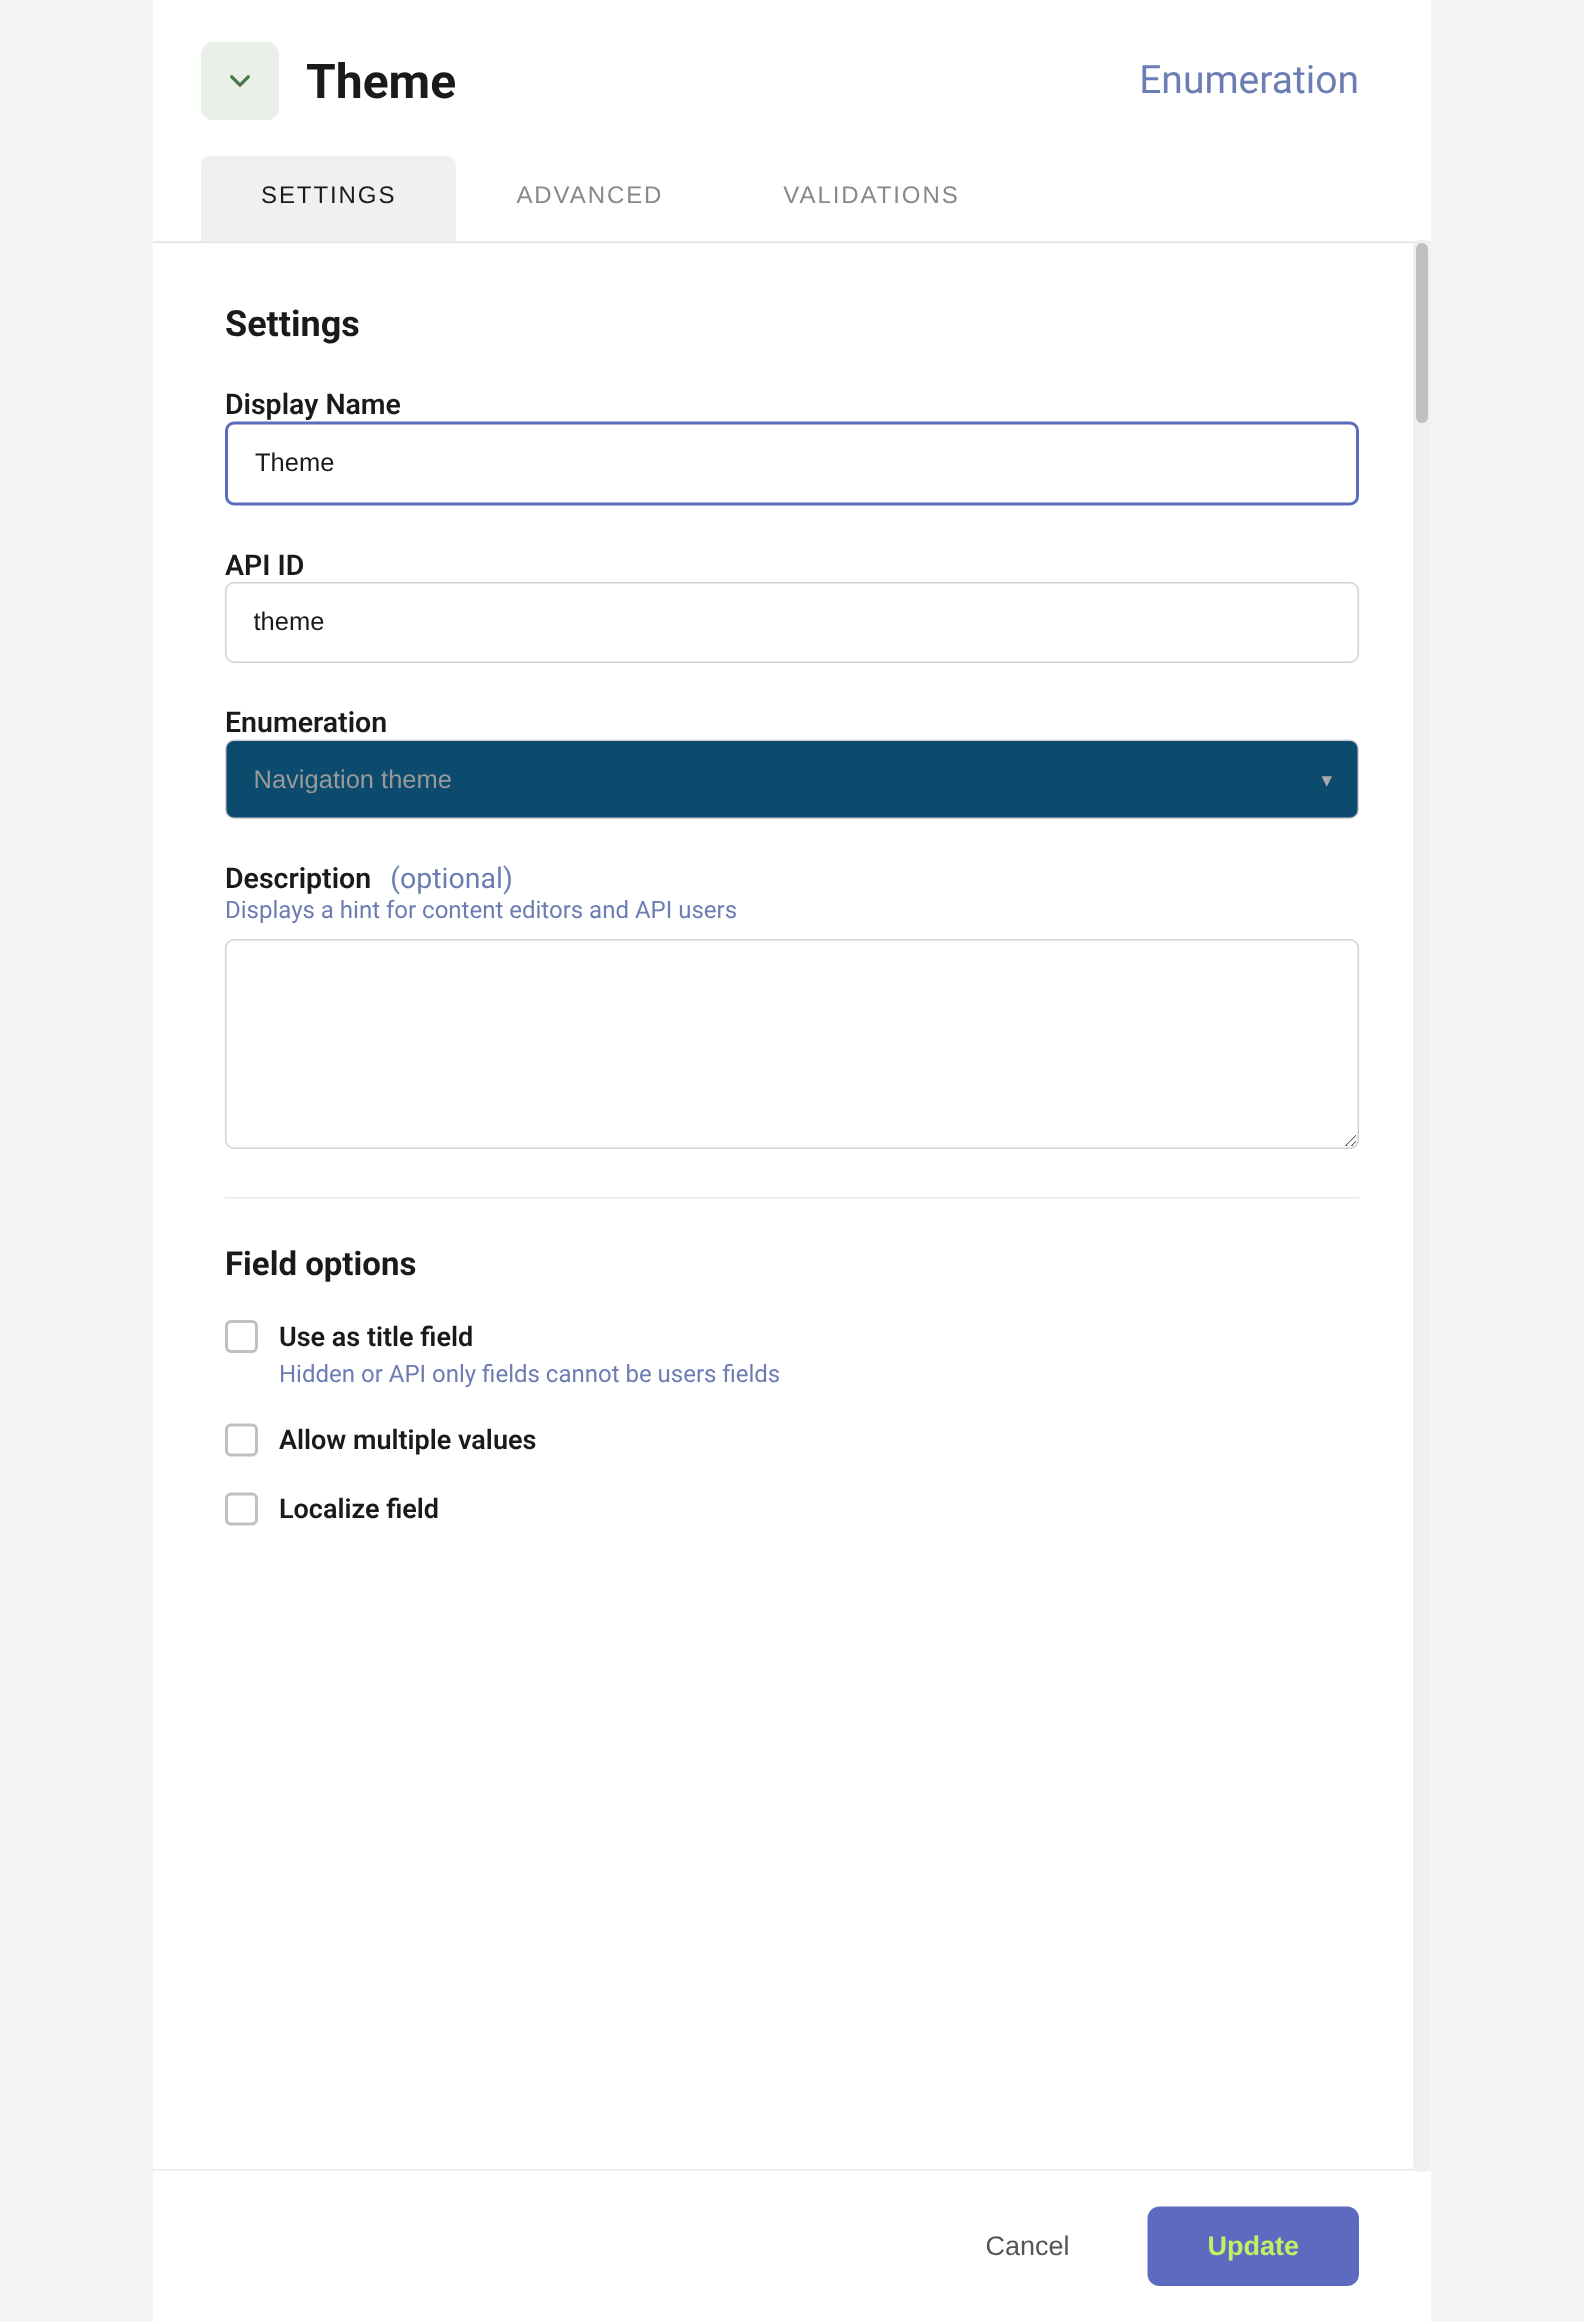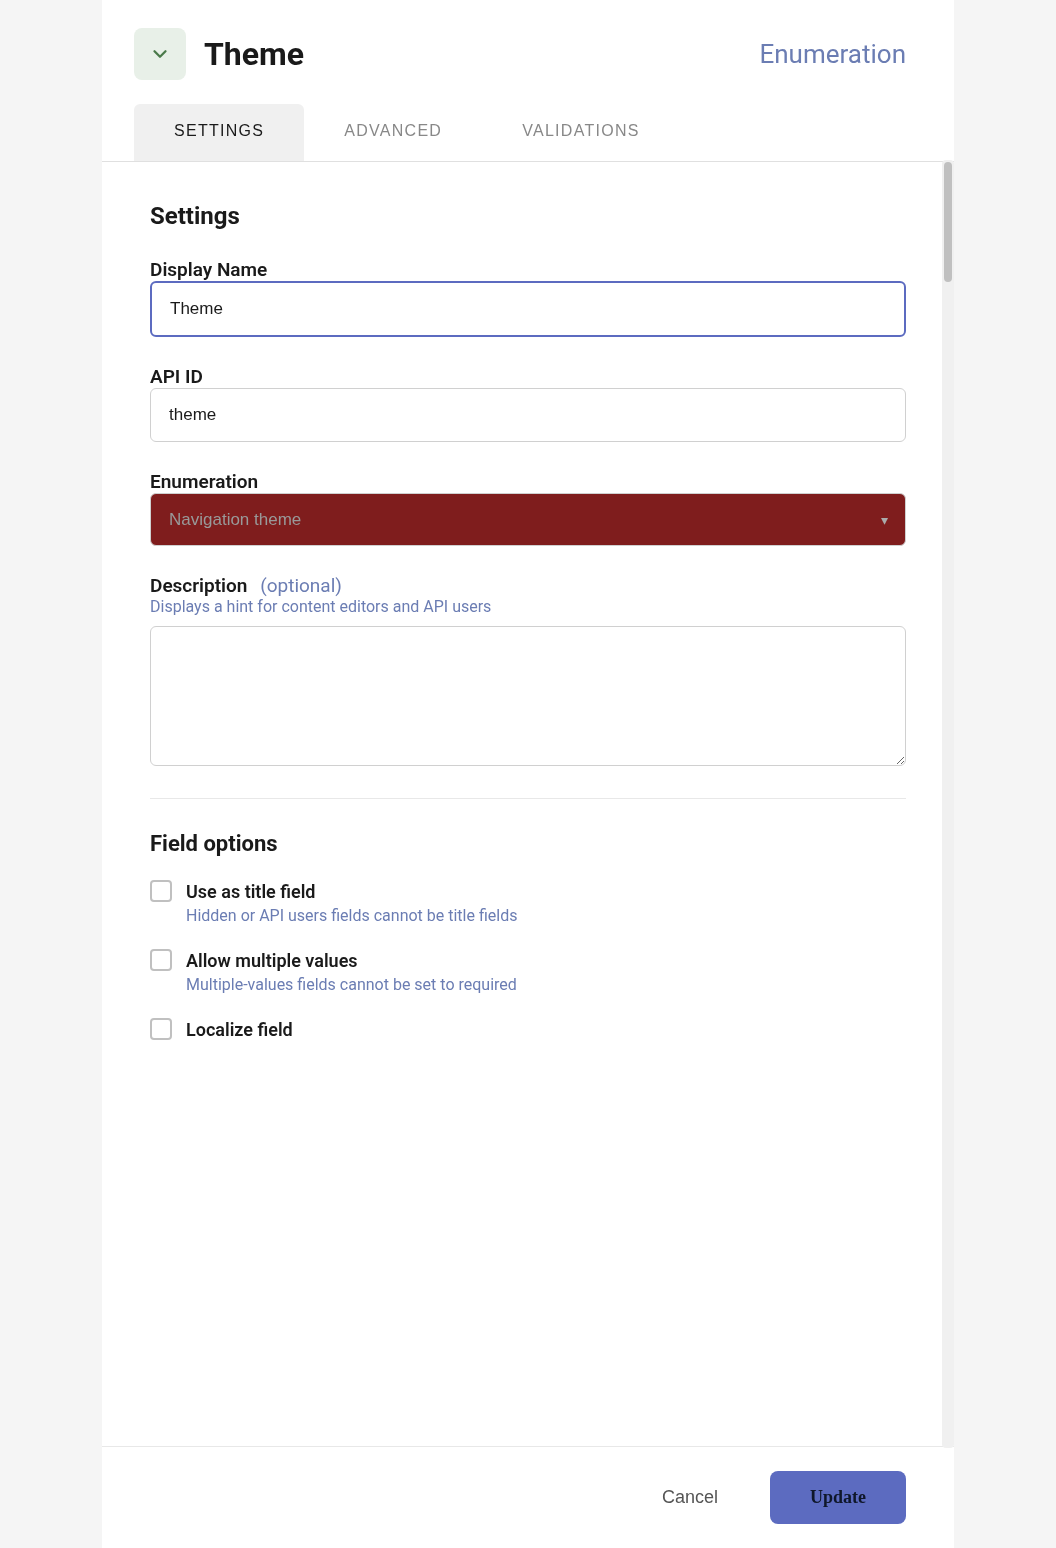--- a/index.html
+++ b/index.html
@@ -173,21 +173,21 @@
     }
 
     .select-input {
       width: 100%;
       padding: 16px 18px;
       font-size: 17px;
       border: 1.5px solid #d0d0d0;
       border-radius: 6px;
       outline: none;
       color: #999;
-      background: #7f1d1d;
+      background: #0c4a6e;
       appearance: none;
       cursor: pointer;
     }
 
     .select-arrow {
       position: absolute;
       right: 18px;
       top: 50%;
       transform: translateY(-50%);
       pointer-events: none;
@@ -284,26 +284,25 @@
       background: none;
       border: none;
       cursor: pointer;
       border-radius: 6px;
     }
 
     .btn-update {
       padding: 16px 40px;
       font-size: 18px;
       font-weight: 600;
-      color: #0f172a;
+      color: #bef264;
       background: #5c6bc0;
       border: none;
       border-radius: 8px;
       cursor: pointer;
-      font-family: Liberation Serif, serif;
     }
 
     
     .localize-partial {
       display: flex;
       align-items: center;
       gap: 14px;
       padding-bottom: 8px;
     }
 
@@ -373,29 +372,28 @@
 
     <h3 class="field-options-title">Field options</h3>
 
     <div class="checkbox-group">
 
       <div class="checkbox-item">
         <div class="checkbox-row">
           <div class="checkbox"></div>
           <span class="checkbox-label">Use as title field</span>
         </div>
-        <p class="checkbox-desc">Hidden or API users fields cannot be title fields</p>
+        <p class="checkbox-desc">Hidden or API only fields cannot be users fields</p>
       </div>
 
       <div class="checkbox-item">
         <div class="checkbox-row">
           <div class="checkbox"></div>
           <span class="checkbox-label">Allow multiple values</span>
         </div>
-        <p class="checkbox-desc">Multiple-values fields cannot be set to required</p>
       </div>
 
       <div class="localize-partial">
         <div class="checkbox"></div>
         <span class="localize-label">Localize field</span>
       </div>
 
     </div>
 
   </div>

